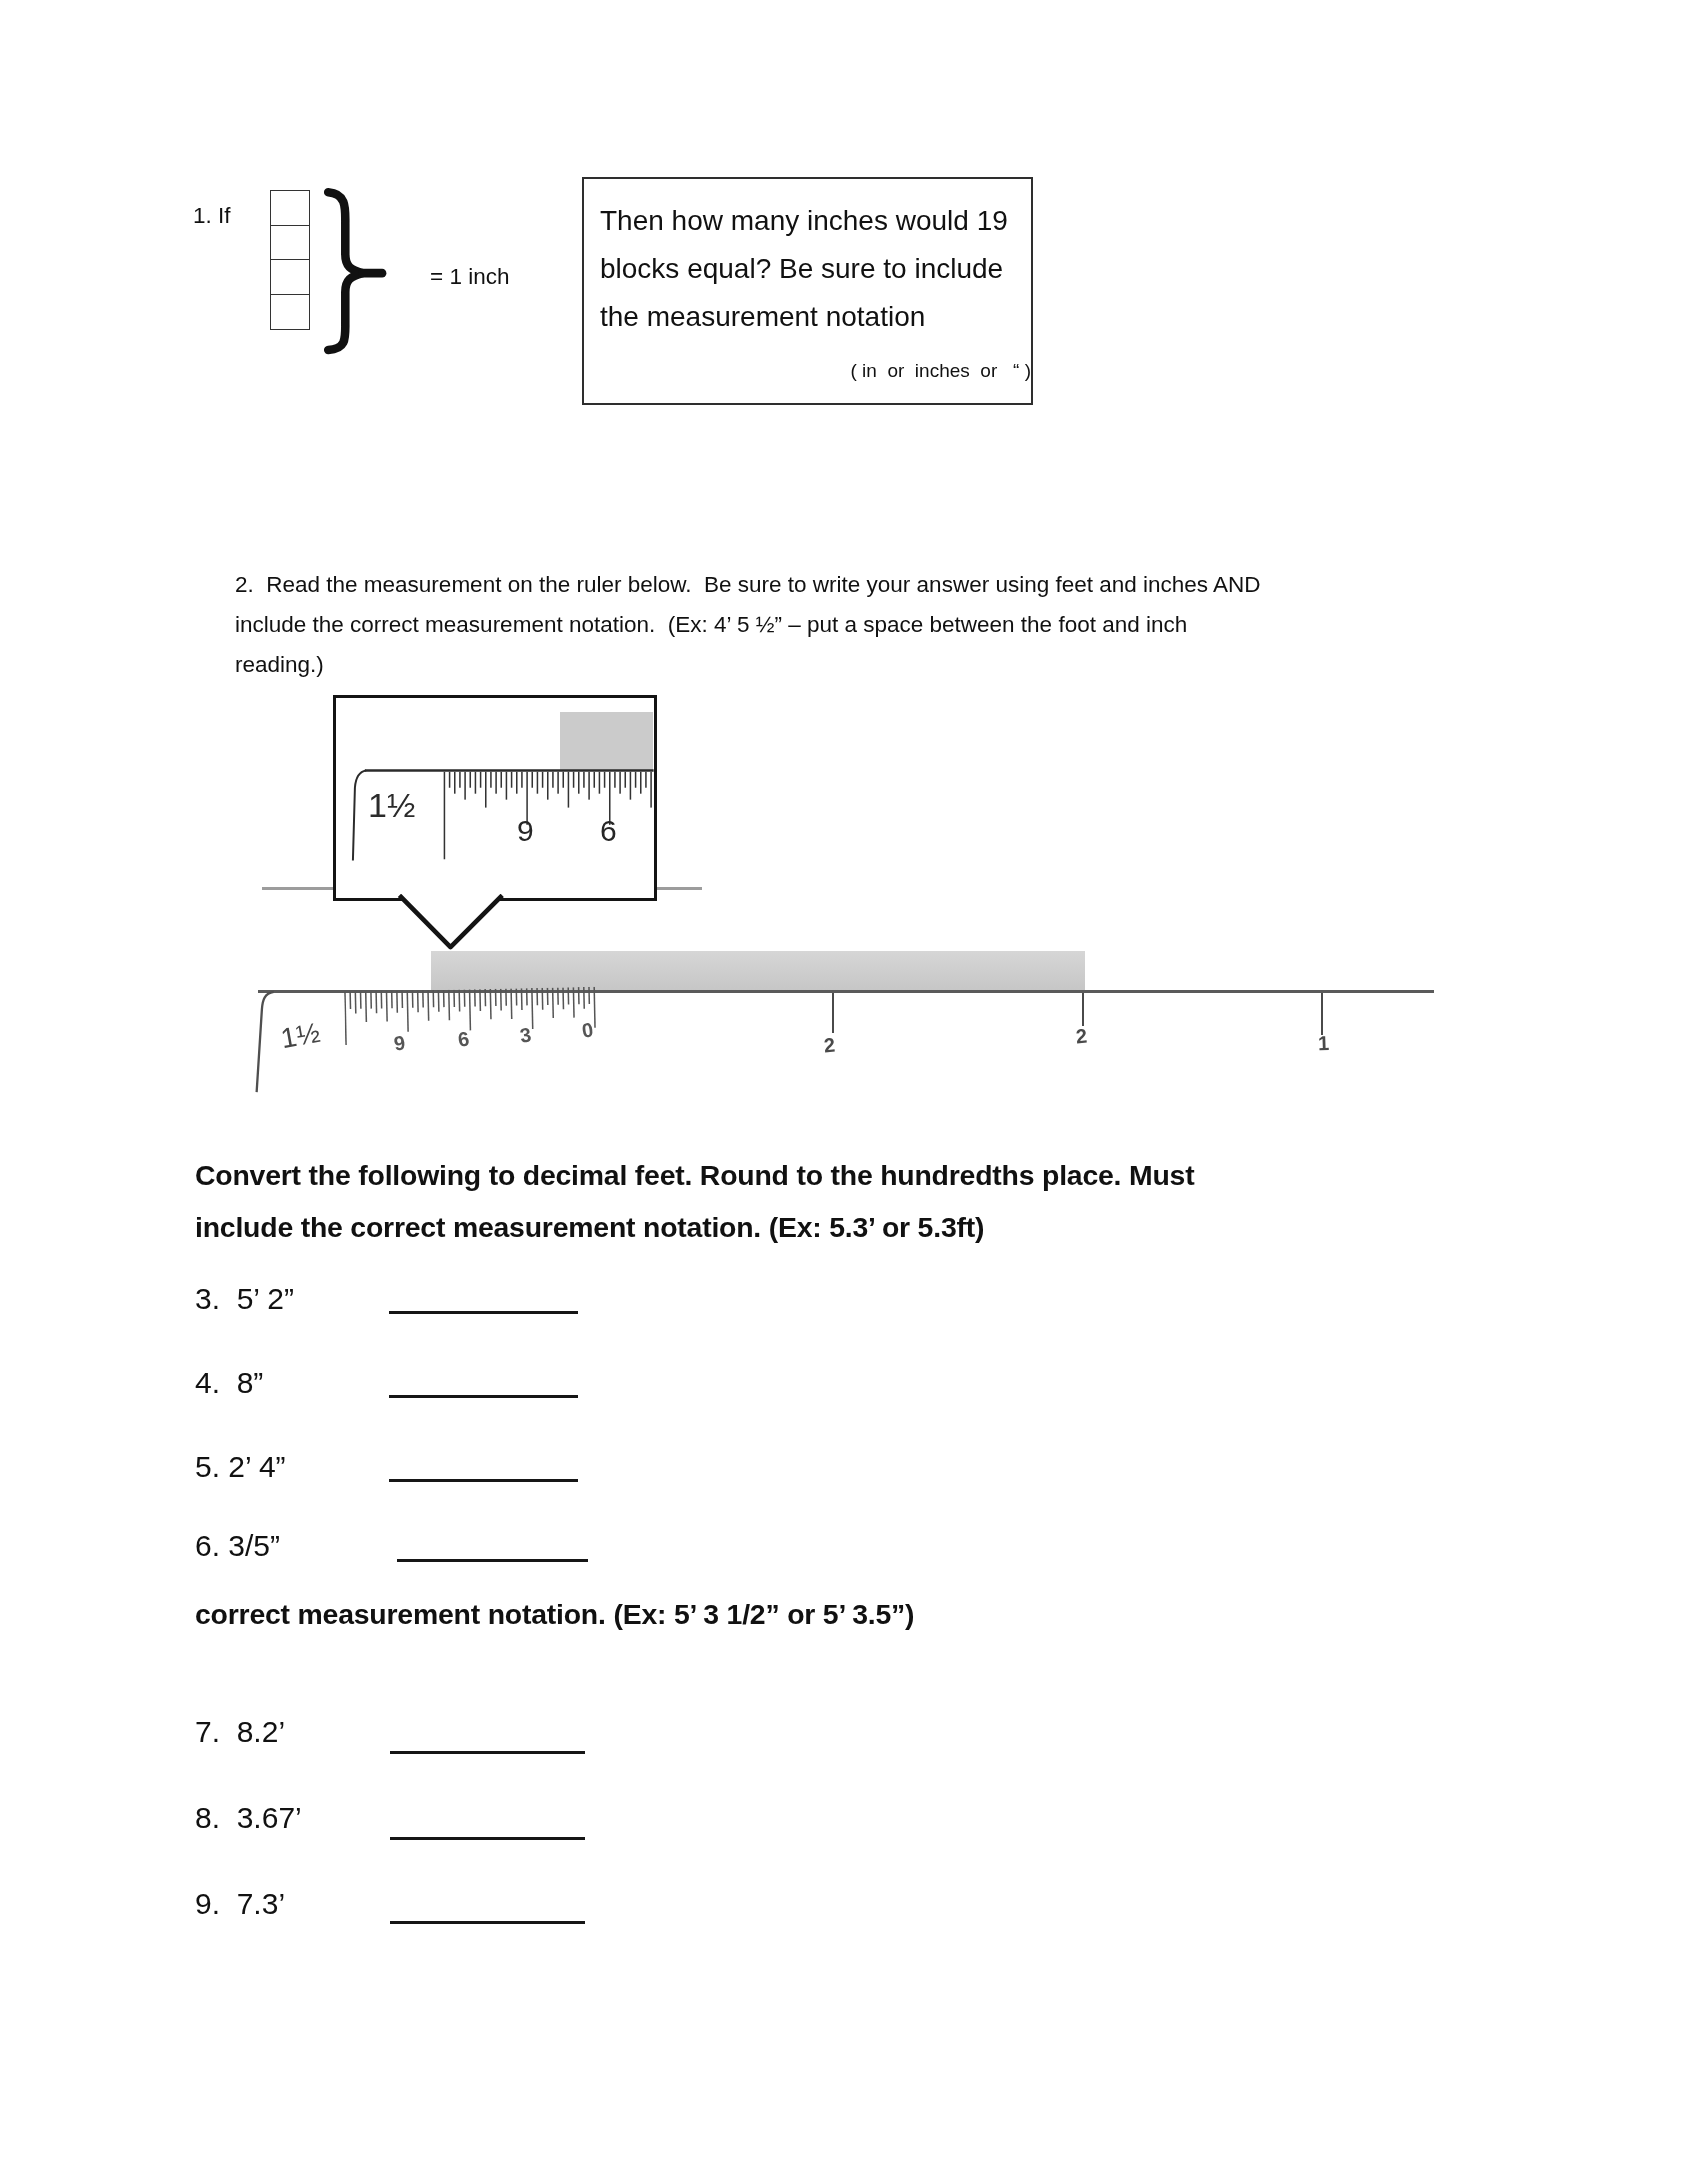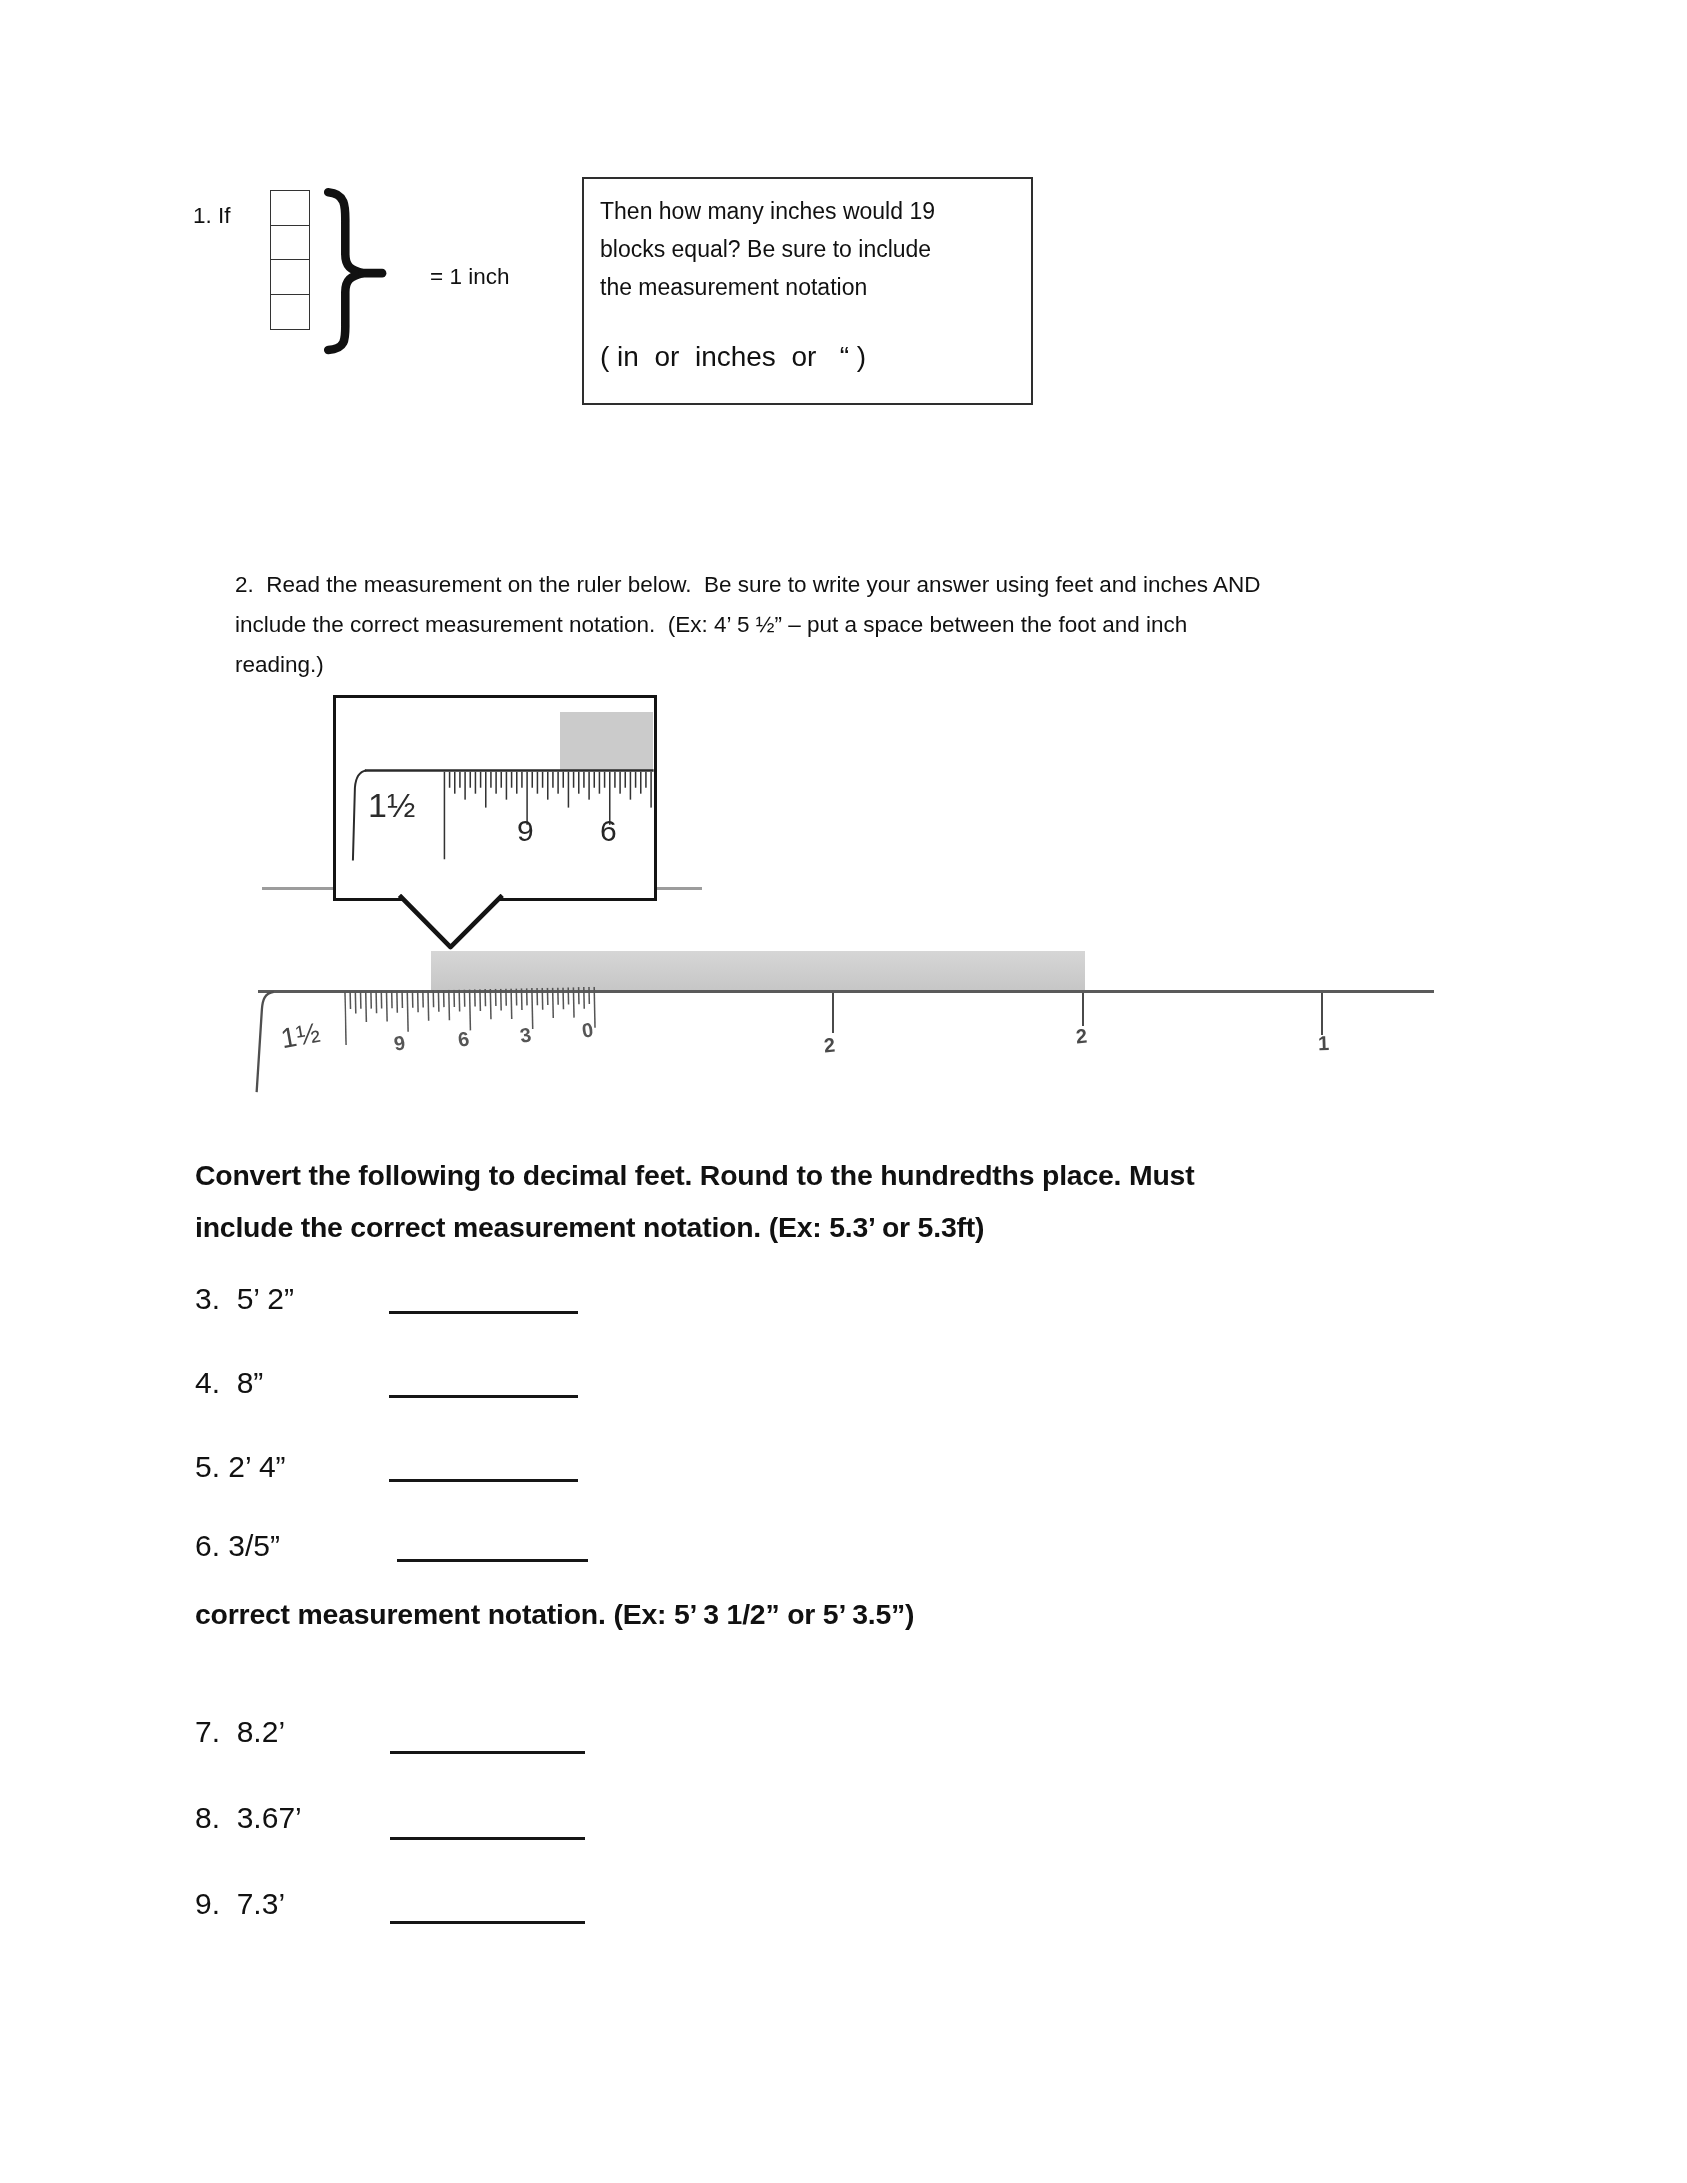--- a/index.html
+++ b/index.html
@@ -11,22 +11,22 @@
   .fs34{font-size:22.5px;}
   
   .blocks{position:absolute;left:270px;top:190px;}
   .block{width:40px;height:36px;border:1.3px solid #333;background:#fff;box-sizing:border-box;margin-top:-1.3px;}
   .block:first-child{margin-top:0;}
   .qbox{
     position:absolute;left:582px;top:177px;width:451px;height:228px;
     border:2.6px solid #2e2e2e;box-sizing:border-box;background:#fff;
     padding:13.2px 0 0 16px;
   }
-  .qbox-line{display:block;white-space:pre;font-size:23px;line-height:38px;}
-  .qbox-note{display:block;white-space:pre;font-size:28px;line-height:38px;margin-top:32px;}
+  .qbox-line{display:block;white-space:pre;font-size:28px;line-height:38px;margin-top:10px;}
+  .qbox-note{display:block;white-space:pre;font-size:19px;line-height:38px;margin-top:16px;text-align:right;}
   
   .para{position:absolute;left:195px;top:565px;margin-left:40px;}
   .pline{display:block;white-space:pre;font-size:22.5px;line-height:40px;}
   
   .guide{position:absolute;height:2.6px;background:#9c9c9c;}
   .bar{position:absolute;left:431px;top:951px;width:654px;height:40px;
        background:linear-gradient(180deg,#d6d6d6,#c6c6c6);}
   .ruler-line{position:absolute;left:258px;top:990px;width:1176px;height:3.3px;background:#5a5a5a;}
   .callout{position:absolute;left:333px;top:695px;width:324px;height:206px;
            border:3.3px solid #141414;box-sizing:border-box;background:#fff;z-index:1;}

